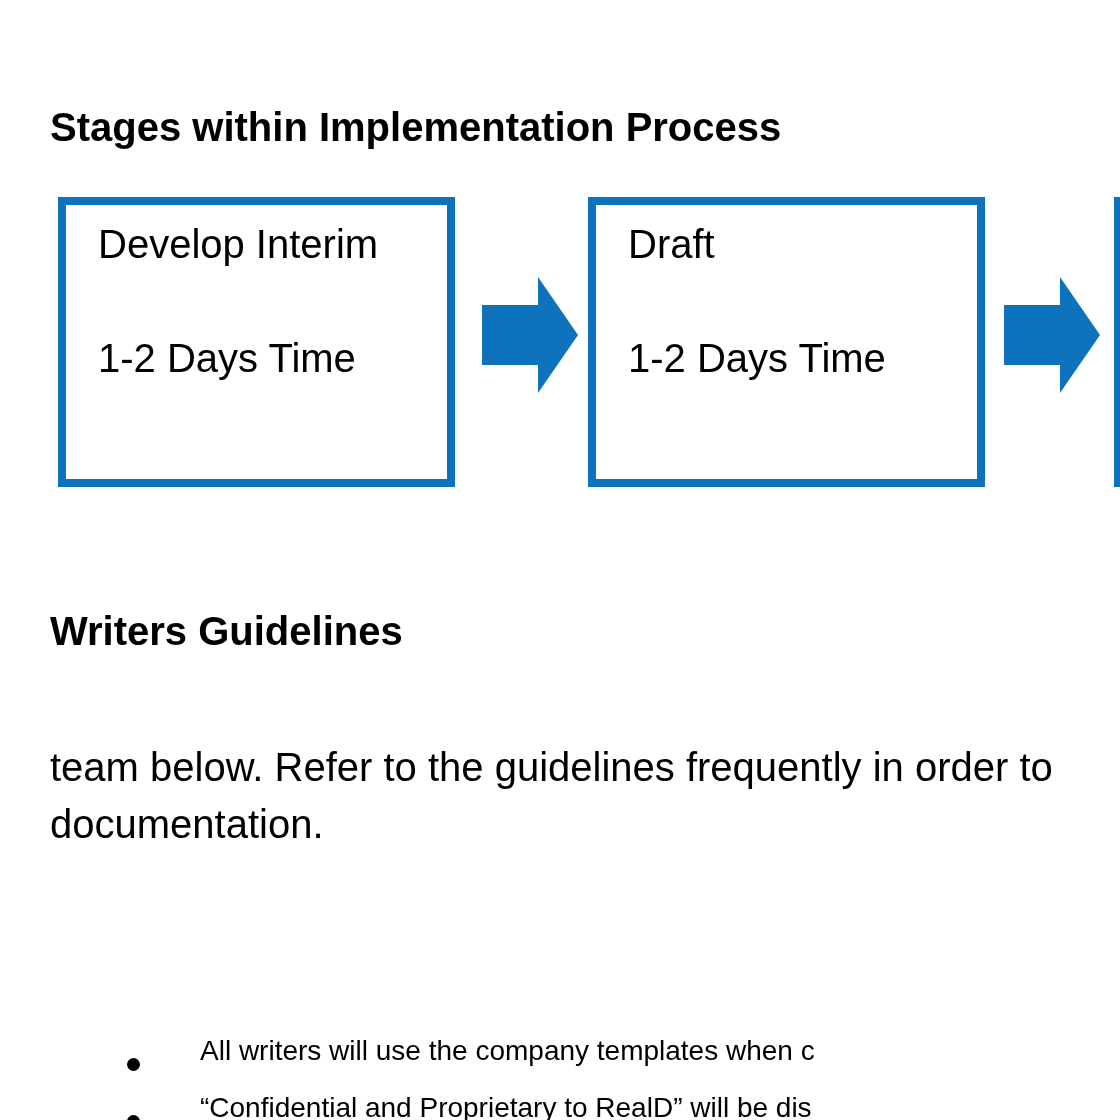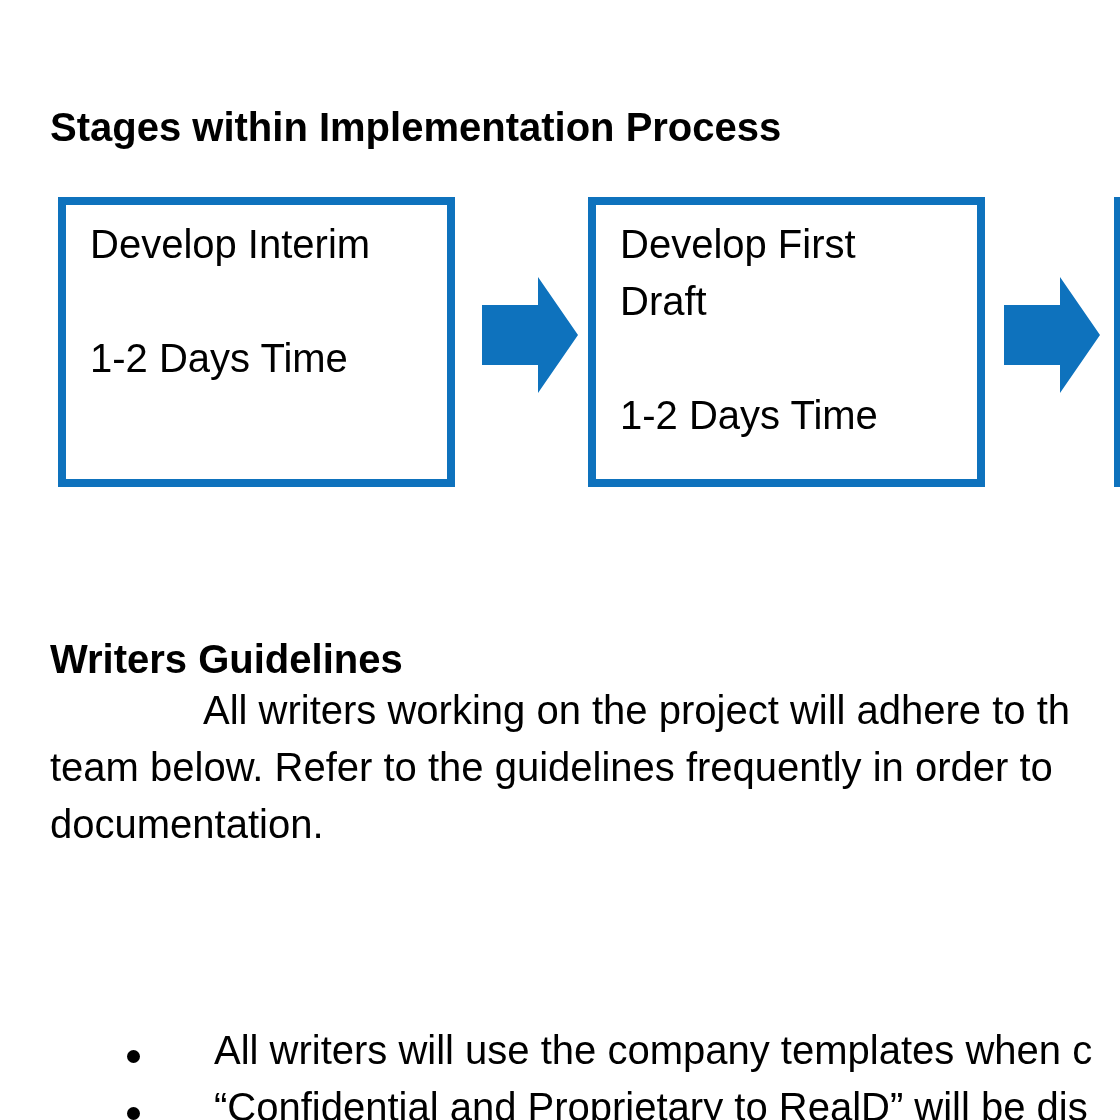--- a/index.html
+++ b/index.html
@@ -28,21 +28,21 @@
     margin-top: 31px;
   }
 
   
   .flow-box {
     position: absolute;
     top: 197px;
     height: 290px;
     background: var(--paper);
     border: 8px solid var(--accent);
-    padding: 11px 24px;
+    padding: 11px 32px;
   }
   .box-line {
     font-size: 40px;
     line-height: 57px;
     white-space: nowrap;
   }
   .box-spacer { height: 57px; }
   .flow-arrow {
     position: absolute;
     top: 277px;
@@ -73,25 +73,24 @@
     left: 50px;
     font-size: 40px;
     font-style: italic;
     line-height: 57px;
     white-space: nowrap;
   }
   .bullet-row {
     position: absolute;
     left: 127px;
     display: flex;
-    align-items: flex-start;
-    font-size: 40px;
+    align-items: center;
+    font-size: 28px;
     line-height: 57px;
     white-space: nowrap;
-    gap: 14px;
   }
   .dot {
     flex: 0 0 auto;
     width: 13px;
     height: 13px;
     margin-top: 28px;
     margin-right: 60px;
     border-radius: 50%;
     background: var(--ink);
   }
@@ -109,37 +108,35 @@
     <div class="box-line">1-2 Days Time</div>
   </div>
 
   <div class="flow-arrow" style="left:482px;">
     <svg viewBox="0 0 96 116" xmlns="http://www.w3.org/2000/svg" aria-hidden="true">
       <polygon points="0,28 56,28 56,0 96,58 56,116 56,88 0,88" fill="#0e72bd"></polygon>
     </svg>
   </div>
 
   <div class="flow-box" style="left:588px; width:397px;">
-    <div class="box-line">Develop First</div>
     <div class="box-line">Draft</div>
     <div class="box-spacer"></div>
     <div class="box-line">1-2 Days Time</div>
   </div>
 
   <div class="flow-arrow" style="left:1004px;">
     <svg viewBox="0 0 96 116" xmlns="http://www.w3.org/2000/svg" aria-hidden="true">
       <polygon points="0,28 56,28 56,0 96,58 56,116 56,88 0,88" fill="#0e72bd"></polygon>
     </svg>
   </div>
 
   <div class="partial-box-edge"></div>
 
-  <div class="abs doc-heading" style="left:50px; top:604px;">Writers Guidelines</div>
+  <div class="abs doc-heading" style="left:50px; top:576px;">Writers Guidelines</div>
 
-  <div class="para-line indent" style="top:682px;">All writers working on the project will adhere to th</div>
   <div class="para-line" style="top:796px;">documentation.</div>
   <div class="para-line" style="top:739px;">team below. Refer to the guidelines frequently in order to</div>
 
 
   <div class="bullet-row" style="top:1022px;">
     <span class="dot"></span>
     <span>All writers will use the company templates when c</span>
   </div>
   <div class="bullet-row" style="top:1079px;">
     <span class="dot"></span>

